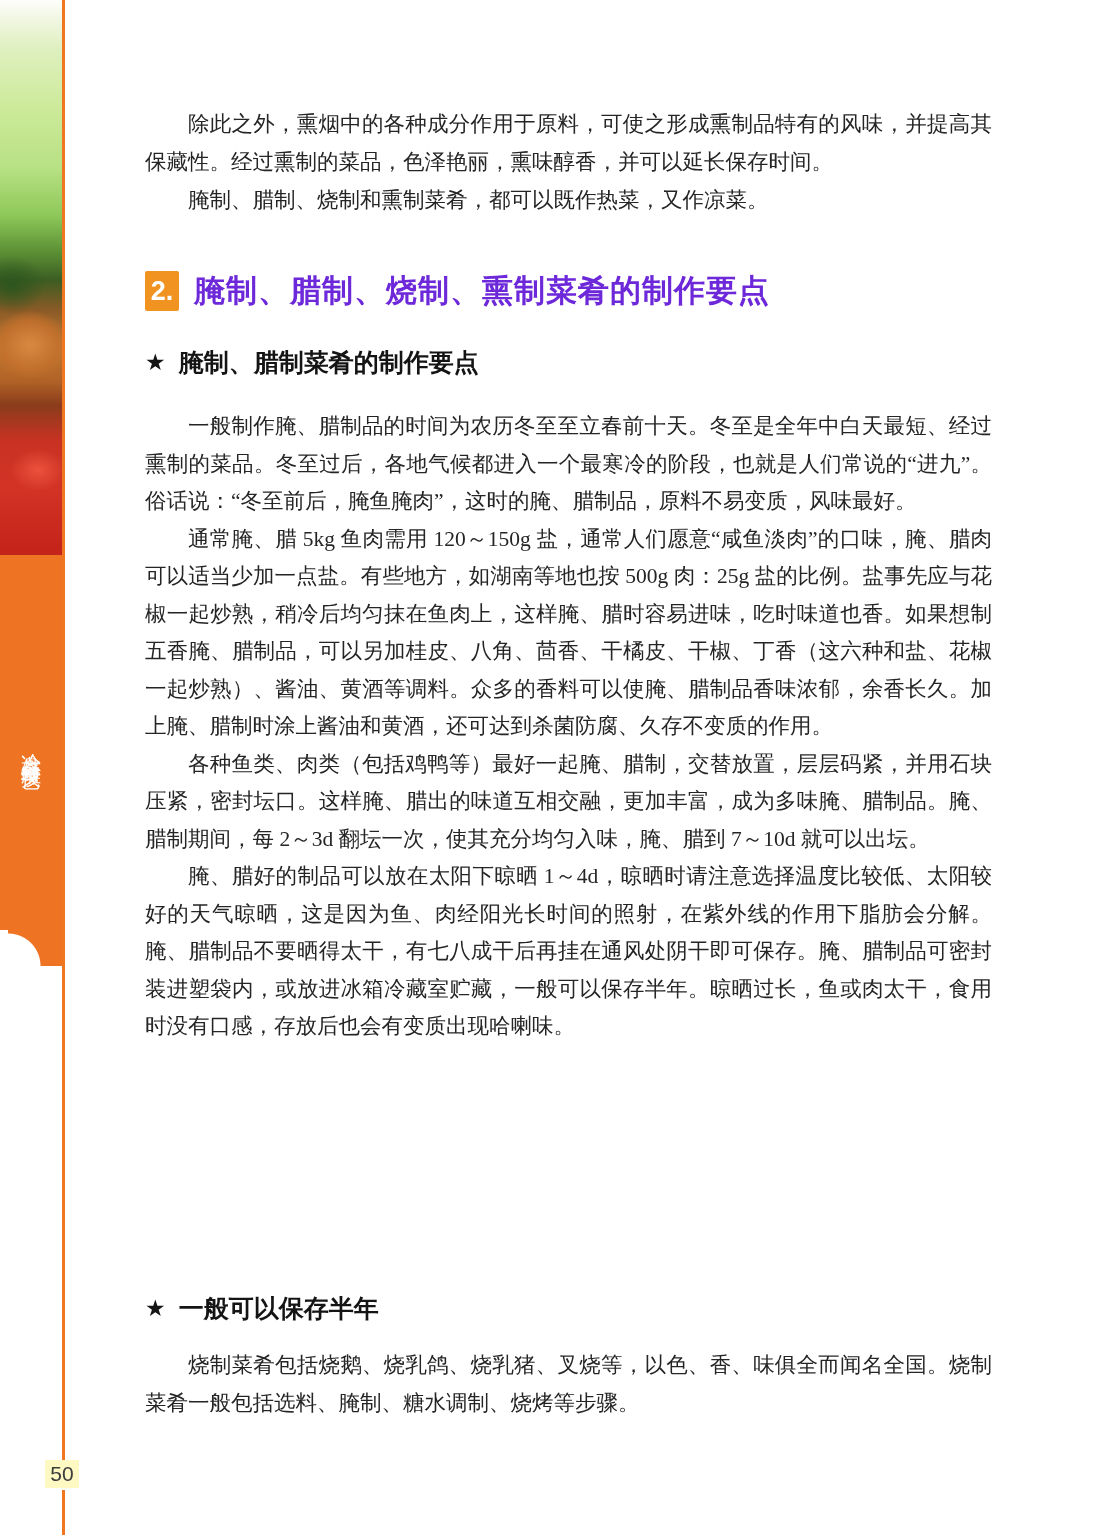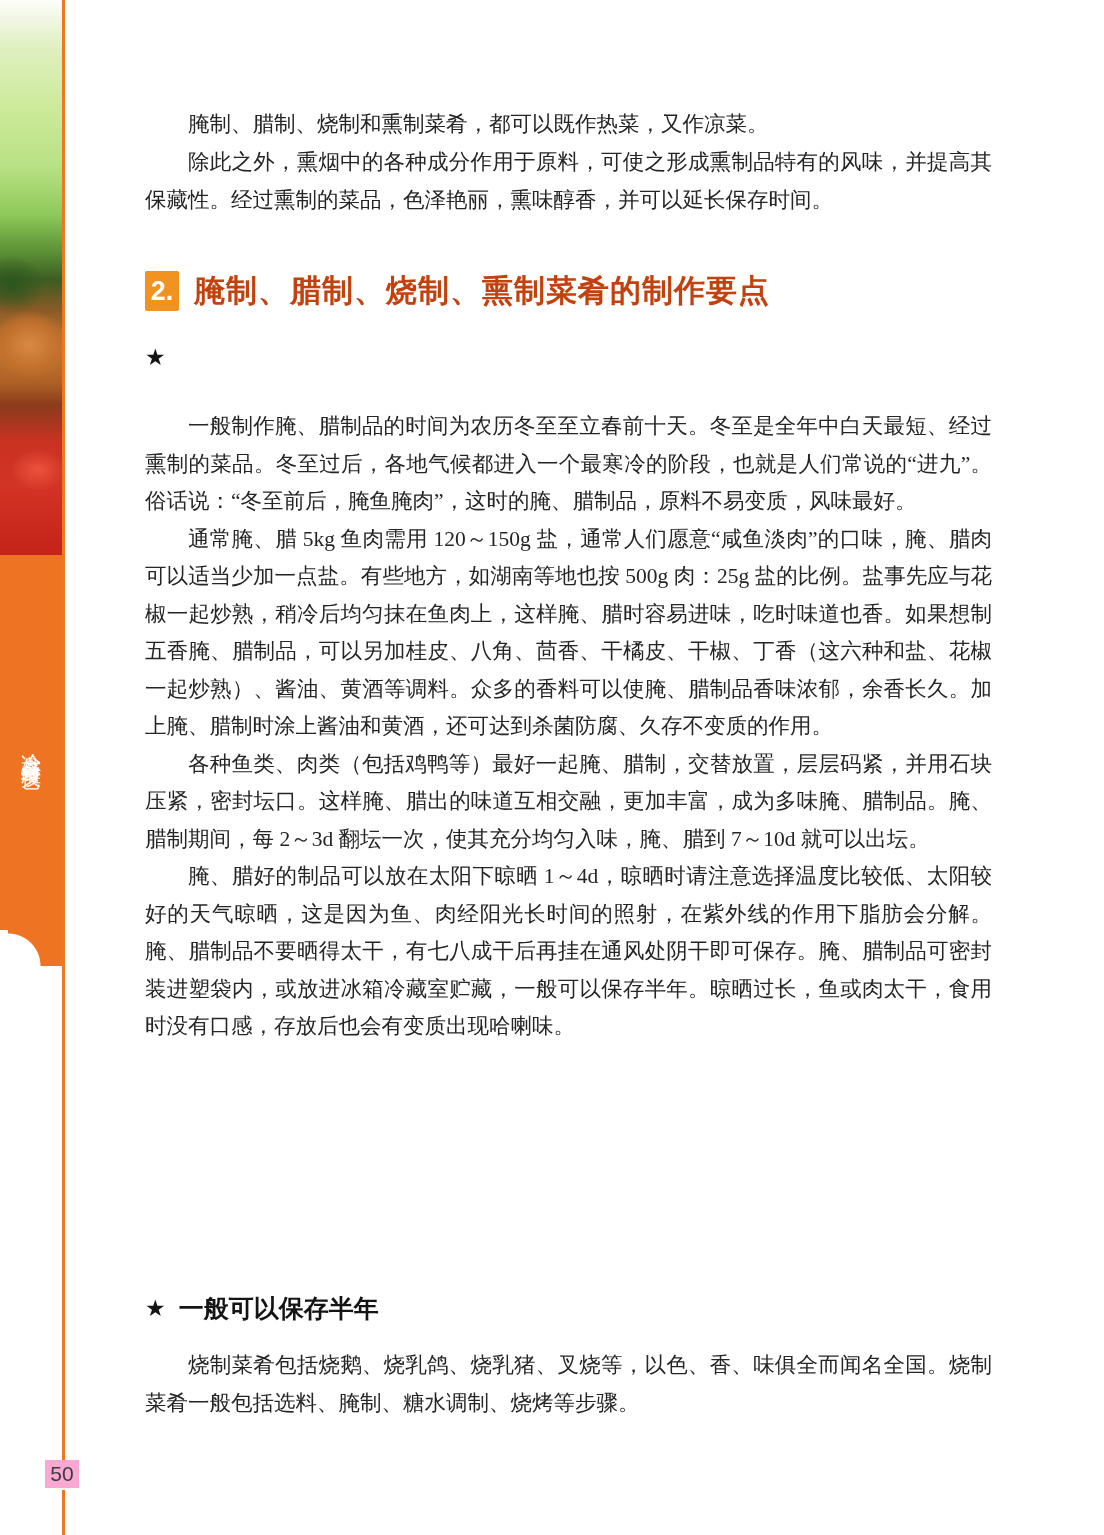--- a/index.html
+++ b/index.html
@@ -36,21 +36,21 @@
   .v-label{
     position:absolute;left:0;top:640px;width:64px;height:215px;
     display:flex;align-items:center;justify-content:center;
     writing-mode:vertical-rl;
     color:#ffffff;font-size:20px;letter-spacing:3px;
     font-family:"Liberation Sans","DejaVu Sans",sans-serif;
   }
   .page-number{
     position:absolute;left:45px;top:1460px;width:34px;height:28px;
     display:flex;align-items:center;justify-content:center;
-    font-size:21px;color:#3c3c3c;background:#f9a8d4;
+    font-size:21px;color:#3c3c3c;background:#fef9c3;
     font-family:"Liberation Sans","DejaVu Sans",sans-serif;
   }
 
   
   .col{position:absolute;left:145px;width:847px;}
   .bodytext{font-size:21.5px;text-align:justify;}
   .bodytext p{margin:0;text-indent:2em;}
 
   .intro{top:105px;line-height:38px;}
   .body-1{top:408px;line-height:37.5px;}
@@ -58,21 +58,21 @@
 
   .section-head{top:270px;display:flex;align-items:center;gap:15px;}
   .section-badge{
     width:34px;height:40px;flex:0 0 34px;border-radius:2px;
     background:#f09320;color:#ffffff;
     display:flex;align-items:center;justify-content:center;
     font-family:"Liberation Sans","DejaVu Sans",sans-serif;
     font-weight:bold;font-size:27px;
   }
   .section-title{
-    color:#c2410c;font-weight:bold;font-size:31px;letter-spacing:1px;
+    color:#6d28d9;font-weight:bold;font-size:31px;letter-spacing:1px;
     font-family:"Liberation Sans","DejaVu Sans",sans-serif;
     white-space:nowrap;
   }
 
   .sub-head{
     display:flex;align-items:center;gap:13px;
     font-family:"Liberation Sans","DejaVu Sans",sans-serif;
     font-weight:bold;font-size:25px;color:#141414;white-space:nowrap;
   }
   .sub-head .star{font-size:23px;line-height:1;}
@@ -84,31 +84,32 @@
 
 <div class="veg-photo"></div>
 <div class="orange-panel"></div>
 <div class="panel-fillet"></div>
 <div class="side-rule top"></div>
 <div class="side-rule bottom"></div>
 <div class="v-label">冷盘与食雕技艺</div>
 <div class="page-number">50</div>
 
 <div class="col bodytext intro">
+  <p>除此之外，熏烟中的各种成分作用于原料，可使之形成熏制品特有的风味，并提高其保藏性。经过熏制的菜品，色泽艳丽，熏味醇香，并可以延长保存时间。</p>
   <p>腌制、腊制、烧制和熏制菜肴，都可以既作热菜，又作凉菜。</p>
-  <p>除此之外，熏烟中的各种成分作用于原料，可使之形成熏制品特有的风味，并提高其保藏性。经过熏制的菜品，色泽艳丽，熏味醇香，并可以延长保存时间。</p>
 </div>
 
 <div class="col section-head">
   <div class="section-badge">2.</div>
   <div class="section-title">腌制、腊制、烧制、熏制菜肴的制作要点</div>
 </div>
 
 <div class="col sub-head sub-head-1">
   <span class="star">★</span>
+  <span>腌制、腊制菜肴的制作要点</span>
 </div>
 
 <div class="col bodytext body-1">
   <p>一般制作腌、腊制品的时间为农历冬至至立春前十天。冬至是全年中白天最短、经过熏制的菜品。冬至过后，各地气候都进入一个最寒冷的阶段，也就是人们常说的“进九”。俗话说：“冬至前后，腌鱼腌肉”，这时的腌、腊制品，原料不易变质，风味最好。</p>
   <p>通常腌、腊 5kg 鱼肉需用 120～150g 盐，通常人们愿意“咸鱼淡肉”的口味，腌、腊肉可以适当少加一点盐。有些地方，如湖南等地也按 500g 肉：25g 盐的比例。盐事先应与花椒一起炒熟，稍冷后均匀抹在鱼肉上，这样腌、腊时容易进味，吃时味道也香。如果想制五香腌、腊制品，可以另加桂皮、八角、茴香、干橘皮、干椒、丁香（这六种和盐、花椒一起炒熟）、酱油、黄酒等调料。众多的香料可以使腌、腊制品香味浓郁，余香长久。加上腌、腊制时涂上酱油和黄酒，还可达到杀菌防腐、久存不变质的作用。</p>
   <p>各种鱼类、肉类（包括鸡鸭等）最好一起腌、腊制，交替放置，层层码紧，并用石块压紧，密封坛口。这样腌、腊出的味道互相交融，更加丰富，成为多味腌、腊制品。腌、腊制期间，每 2～3d 翻坛一次，使其充分均匀入味，腌、腊到 7～10d 就可以出坛。</p>
   <p>腌、腊好的制品可以放在太阳下晾晒 1～4d，晾晒时请注意选择温度比较低、太阳较好的天气晾晒，这是因为鱼、肉经阳光长时间的照射，在紫外线的作用下脂肪会分解。腌、腊制品不要晒得太干，有七八成干后再挂在通风处阴干即可保存。腌、腊制品可密封装进塑袋内，或放进冰箱冷藏室贮藏，一般可以保存半年。晾晒过长，鱼或肉太干，食用时没有口感，存放后也会有变质出现哈喇味。</p>
 </div>
 
 <div class="col sub-head sub-head-2">

